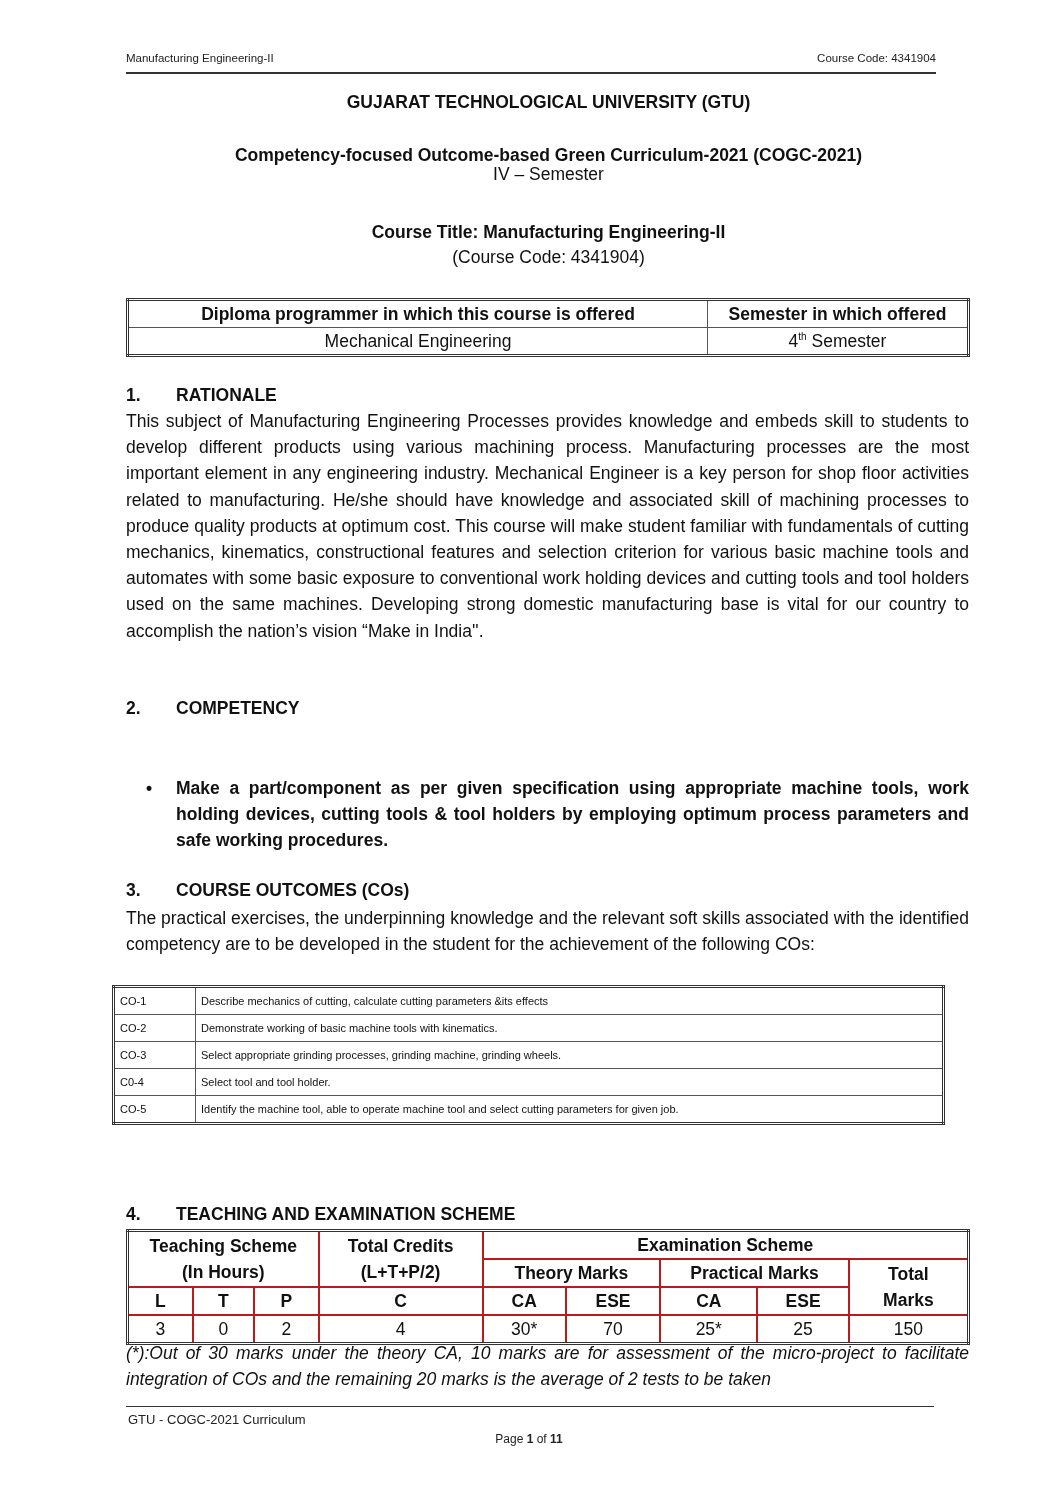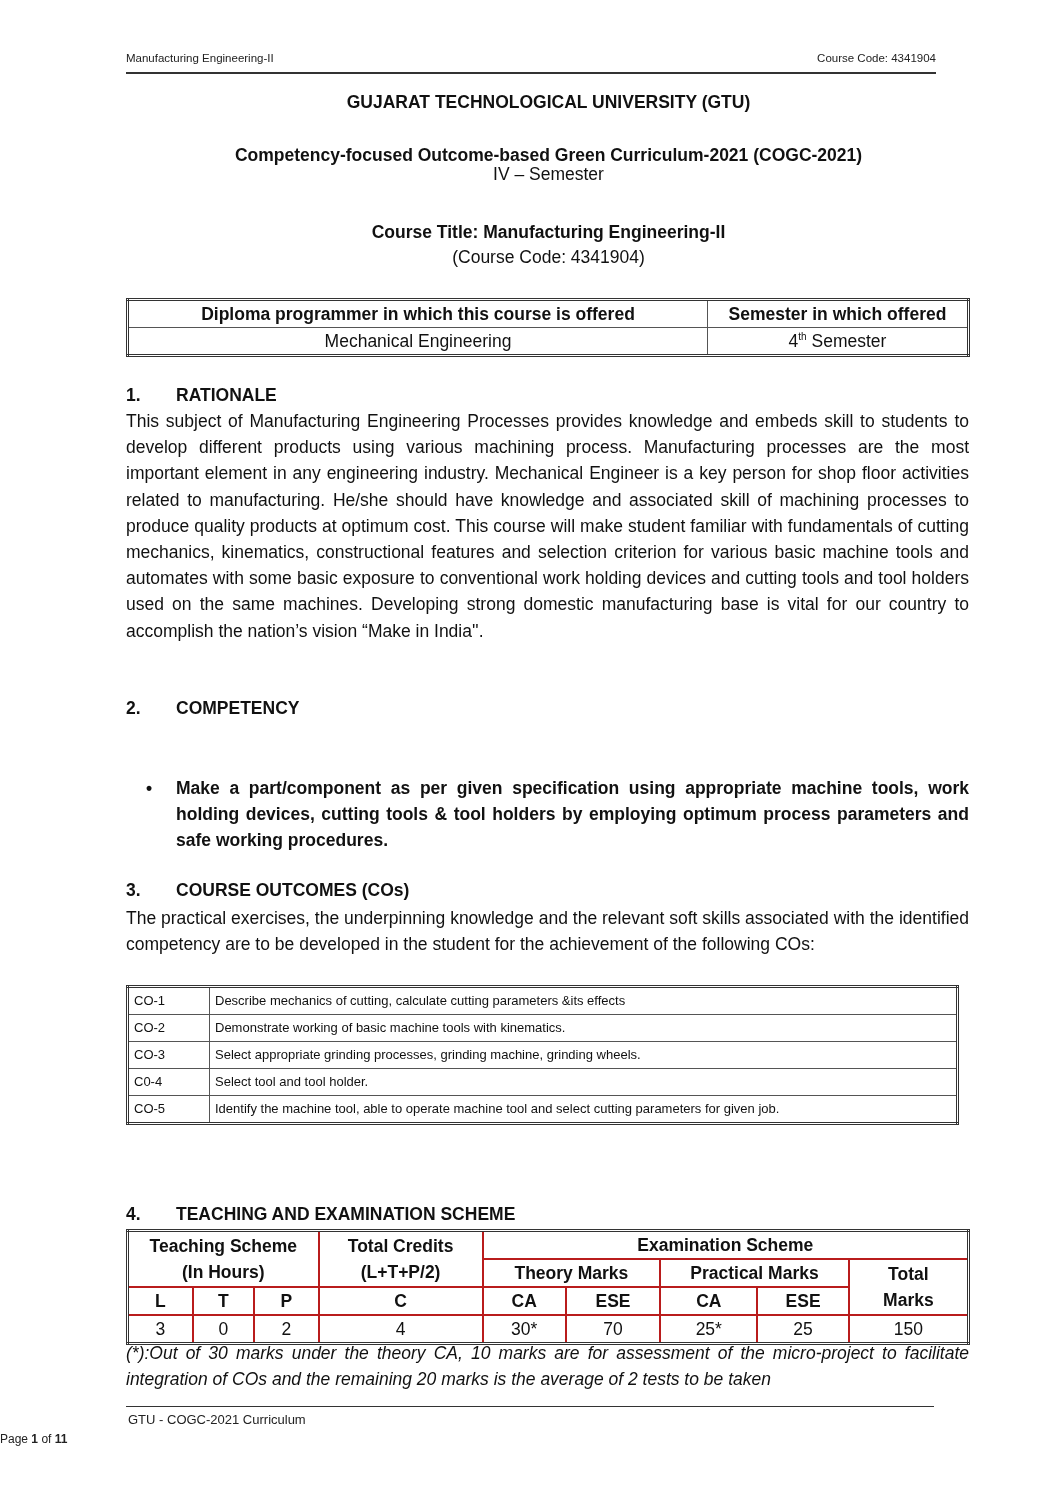--- a/index.html
+++ b/index.html
@@ -30,41 +30,41 @@
   .sec-h .num { display: inline-block; width: 50px; }
   .para {
     position: absolute; left: 126px; width: 843px; font-size: 17.5px;
     line-height: 26.2px; text-align: justify; margin: 0;
   }
   .bullet-row { position: absolute; left: 146px; width: 823px; display: flex; font-size: 17.5px; line-height: 26.2px; font-weight: bold; }
   .bullet-row .dot { width: 30px; flex: none; }
   .bullet-row .txt { text-align: justify; }
 
   .t-co {
-    position: absolute; left: 126px; top: 985px; width: 833px;
-    border: 3px double #333; font-size: 13px;
+    position: absolute; left: 112px; top: 985px; width: 833px;
+    border: 3px double #333; font-size: 11px;
   }
   .t-co td { border: 1px solid #555; padding: 0 5px; vertical-align: top; line-height: 26px; }
   .t-co td.code { width: 70px; }
   .t-co td.desc { text-align: justify; }
 
   .t-exam {
     position: absolute; left: 126px; top: 1229px; width: 844px;
     border: 3px double #333; font-size: 17.5px; text-align: center;
   }
   .t-exam td, .t-exam th { border: 2px solid #b91c1c; padding: 0; height: 26px; line-height: 26px; }
   .t-exam th { font-weight: bold; }
 
   .note {
     position: absolute; left: 126px; top: 1340px; width: 843px;
     font-size: 17.5px; line-height: 26.2px; font-style: italic; text-align: justify; margin: 0;
   }
   .ftr-rule { position: absolute; left: 126px; top: 1406px; width: 808px; border-top: 1.5px solid #333; }
   .ftr-left { position: absolute; left: 128px; top: 1412px; font-size: 13px; color: #222; }
-  .ftr-page { position: absolute; left: 0; width: 1058px; top: 1432px; text-align: left; font-size: 12px; color: #222; }
+  .ftr-page { position: absolute; left: 0; width: 1058px; top: 1432px; text-align: center; font-size: 12px; color: #222; }
   sup { font-size: 10px; }
 </style>
 </head>
 <body>
 
 <div class="page">
 
   <div class="hdr">
     <span>Manufacturing Engineering-II</span>
     <span>Course Code: 4341904</span>

